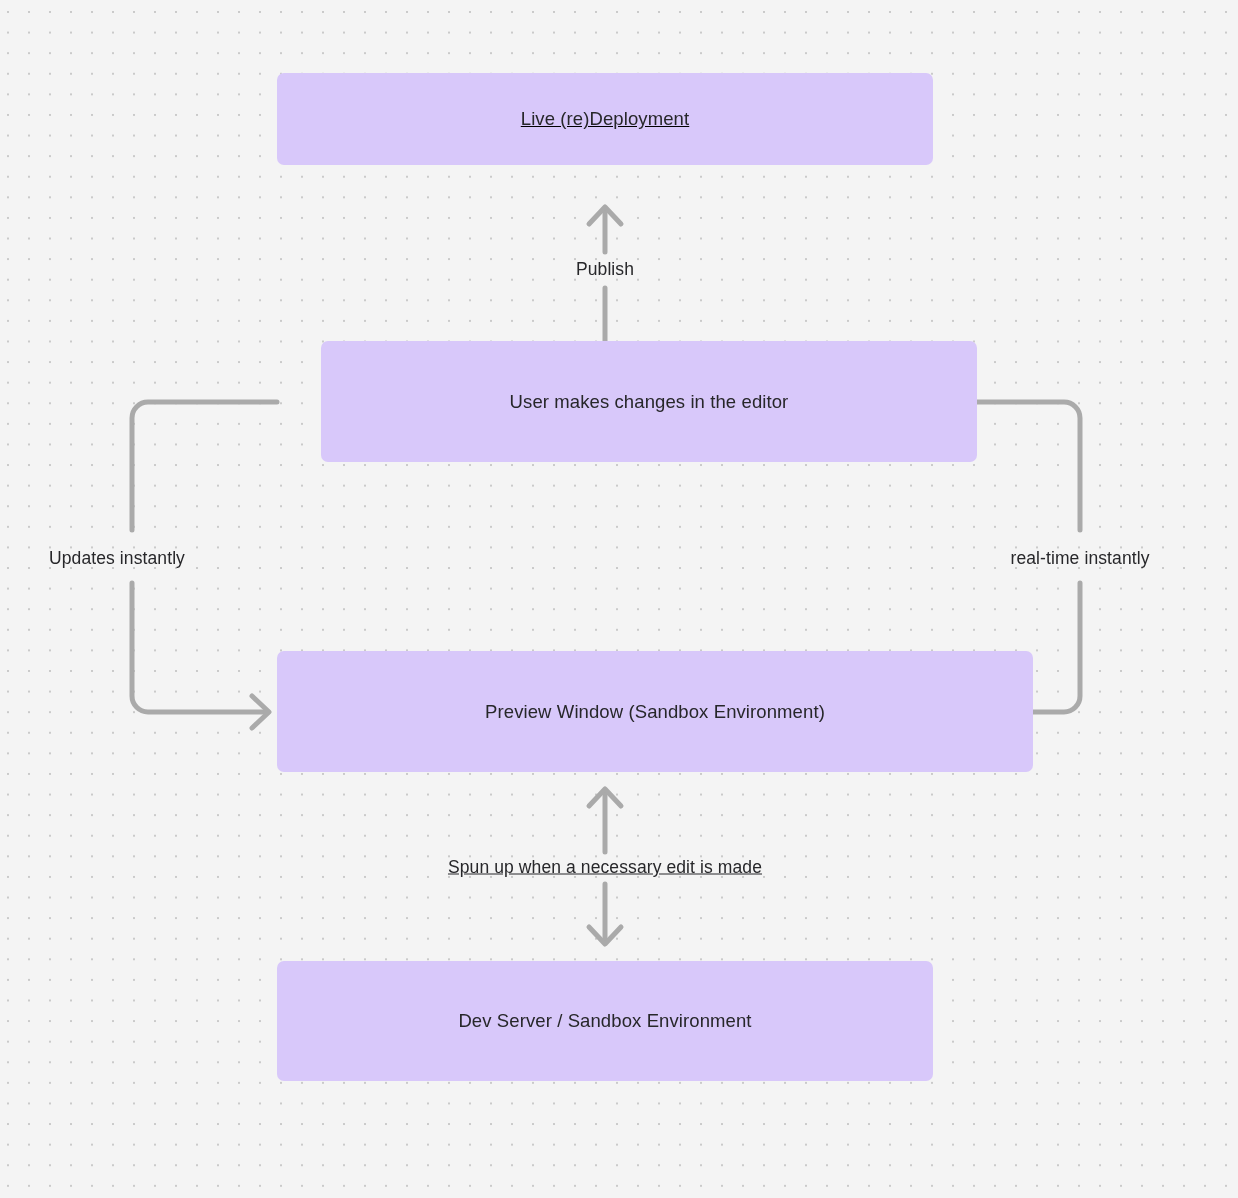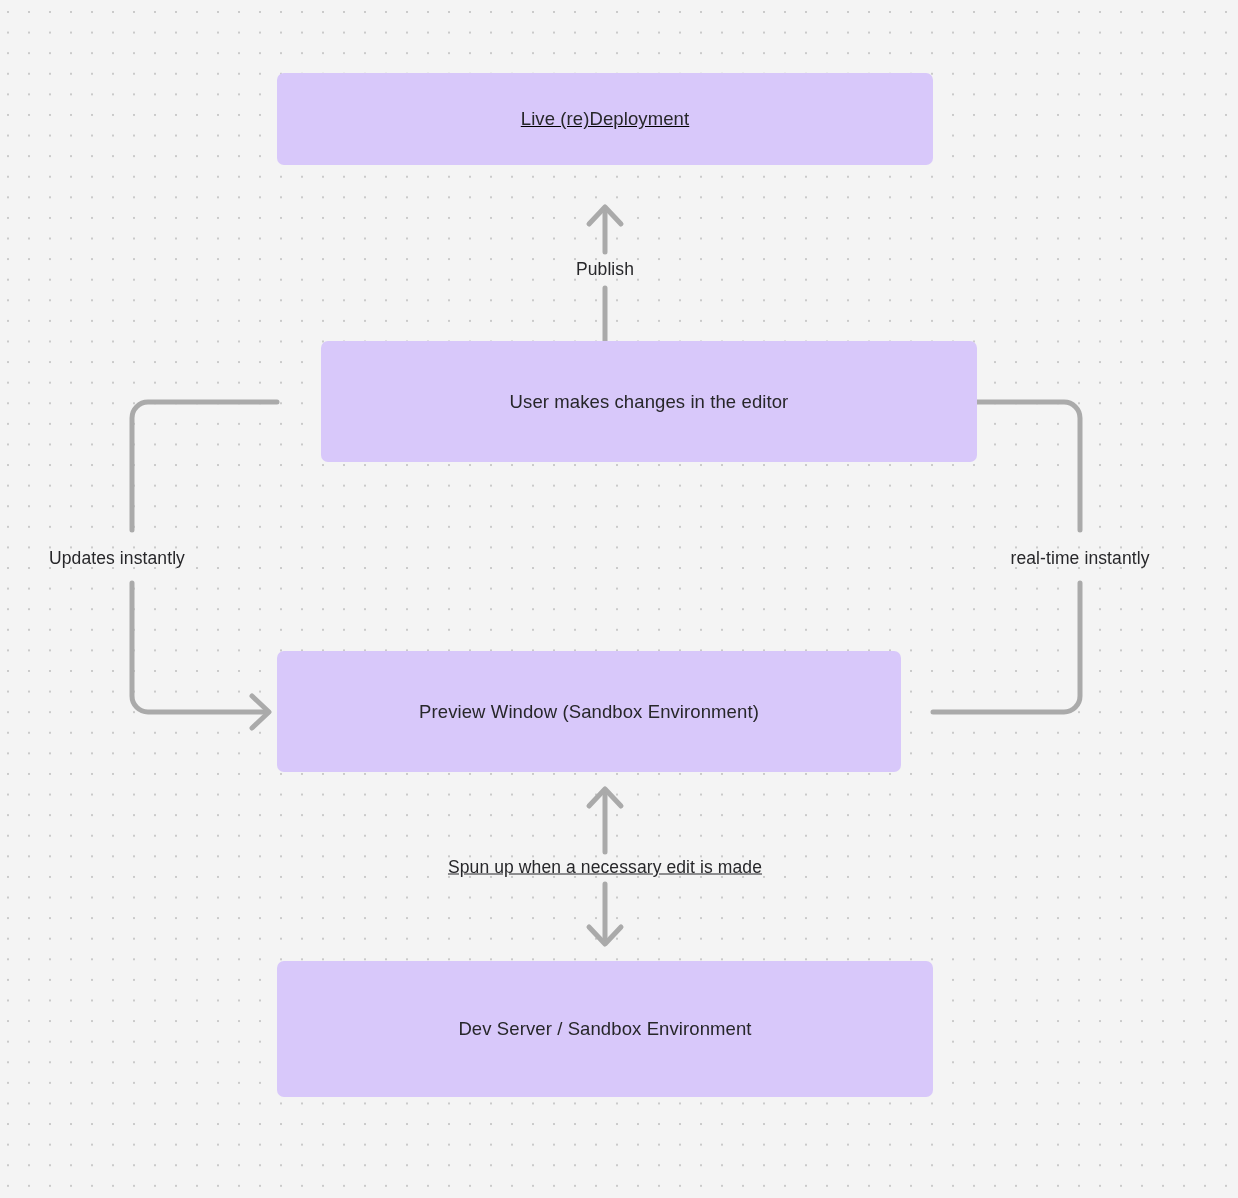--- a/index.html
+++ b/index.html
@@ -114,25 +114,25 @@
   </svg>
 
   <div class="node" style="left:277px; top:73px; width:656px; height:92px;text-decoration:underline;">
     <span class="node-label">Live (re)Deployment</span>
   </div>
 
   <div class="node" style="left:277px; top:341px; width:656px; height:121px;margin-left:44px;">
     <span class="node-label">User makes changes in the editor</span>
   </div>
 
-  <div class="node" style="left:277px; top:651px; width:624px; height:121px;">
+  <div class="node" style="left:277px; top:651px; width:756px; height:121px;">
     <span class="node-label">Preview Window (Sandbox Environment)</span>
   </div>
 
-  <div class="node" style="left:277px; top:961px; width:656px; height:136px;">
+  <div class="node" style="left:277px; top:961px; width:656px; height:120px;">
     <span class="node-label">Dev Server / Sandbox Environment</span>
   </div>
 
   <div class="edge-label" style="left:605px; top:269px;">Publish</div>
 
   <div class="edge-label" style="left:117px; top:558px;">Updates instantly</div>
 
   <div class="edge-label" style="left:1080px; top:558px;">real-time instantly</div>
 
   <div class="edge-label" style="left:605px; top:867px;text-decoration:underline;">Spun up when a necessary edit is made</div>

